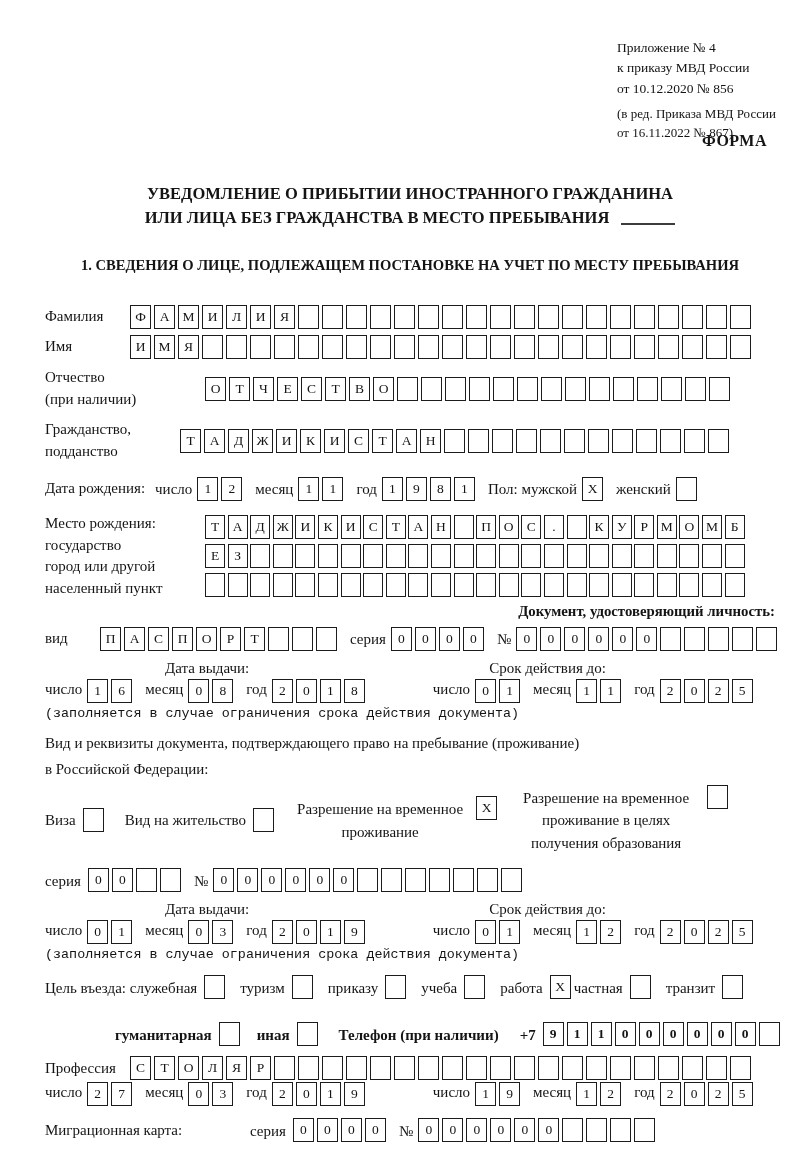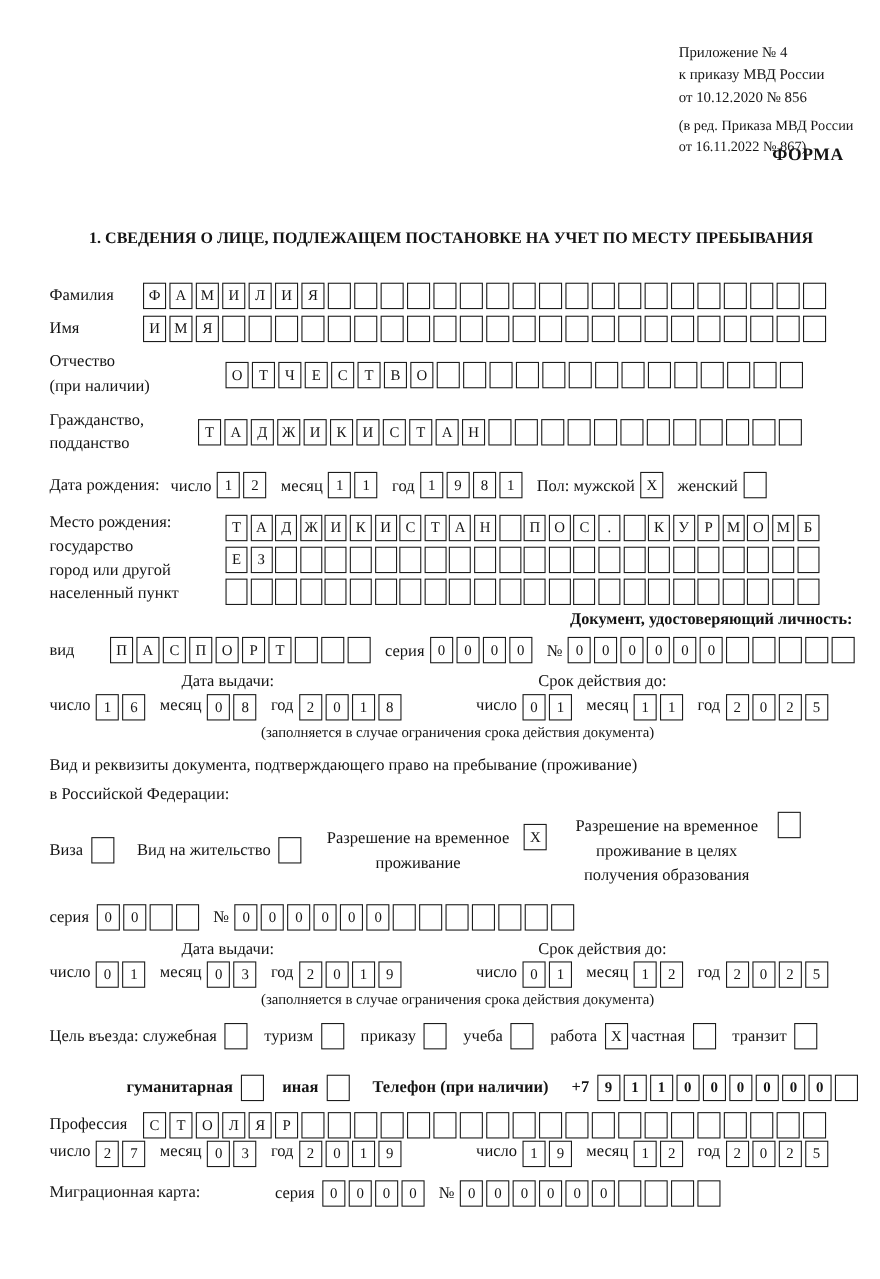--- a/index.html
+++ b/index.html
@@ -38,21 +38,21 @@
   .dlbl.first{margin-left:0;}
 
   .docheading{margin-top:3px;font-weight:bold;font-size:14.8px;text-align:right;width:730px;}
 
   .dhead{display:flex;margin-top:9px;}
   .dh1{margin-left:120px;}
   .dh2{margin-left:240px;}
   .drow{display:flex;margin-top:2px;}
   .dgrp{display:flex;align-items:flex-start;}
   .dgrp2{margin-left:65px;}
-  .limitnote{font-size:13.4px;text-align:center;width:742px;margin-top:3px;}
+  .limitnote{font-size:13.4px;text-align:left;width:742px;margin-top:3px;font-family:Liberation Mono, monospace;}
 
   .intro{margin-top:14px;}
   .intro2{margin-top:9px;}
 
   .olbl{flex:none;margin-top:2px;margin-right:7px;}
   .optwrap{display:flex;align-items:flex-start;}
   .optlabel{flex:none;text-align:center;line-height:1.5;margin-top:2px;margin-right:7px;}
   .wl175{width:178px;} .wl185{width:188px;}
   .g12{margin-left:12px;} .g14{margin-left:14px;} .g18{margin-left:18px;}
 
@@ -80,20 +80,22 @@
     <div>к приказу МВД России</div>
     <div>от 10.12.2020 № 856</div>
     <div class="sub">
       <div>(в ред. Приказа МВД России</div>
       <div>от 16.11.2022 № 867)</div>
     </div>
   </div>
   <div class="forma">ФОРМА</div>
 
   <div class="title">
+    <div>УВЕДОМЛЕНИЕ О ПРИБЫТИИ ИНОСТРАННОГО ГРАЖДАНИНА</div>
+    <div><span>ИЛИ ЛИЦА БЕЗ ГРАЖДАНСТВА В МЕСТО ПРЕБЫВАНИЯ</span><span class="blank"></span></div>
   </div>
 
   <div class="sect">1. СВЕДЕНИЯ О ЛИЦЕ, ПОДЛЕЖАЩЕМ ПОСТАНОВКЕ НА УЧЕТ ПО МЕСТУ ПРЕБЫВАНИЯ</div>
 
   <div class="row r-surname">
     <span class="lbl w85">Фамилия</span>
     <span class="cells">
         <span class="cb">Ф</span>
         <span class="cb">А</span>
         <span class="cb">М</span>

